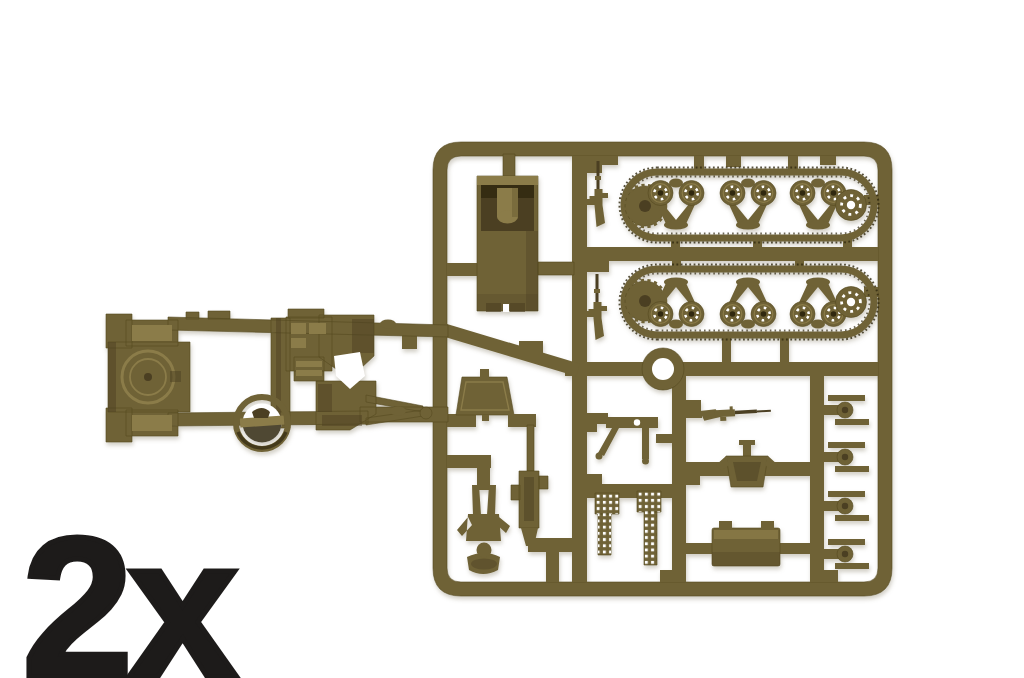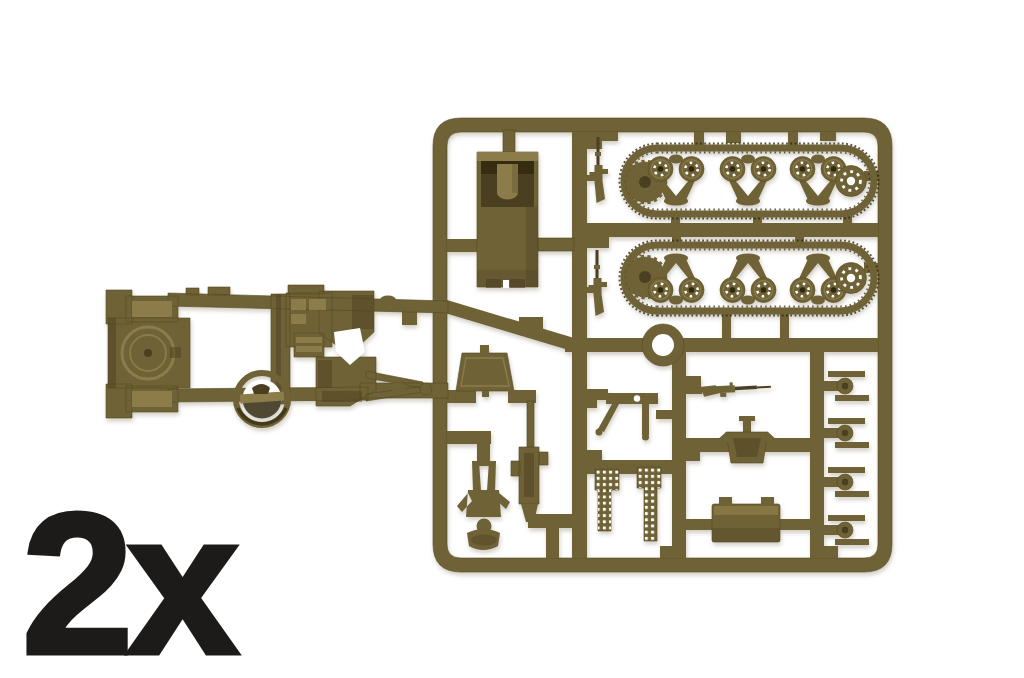--- a/index.html
+++ b/index.html
@@ -3,21 +3,21 @@
 <meta charset="utf-8">
 <style>
   :root{
     --plastic_base:#6f6236; --plastic_light:#8b7c49; --plastic_lighter:#a3945c;
     --plastic_dark:#4b3f22; --plastic_darker:#30280f; --plastic_edge:#564a20;
     --label_color:#1d1b1a; --background:#ffffff;
   }
   html,body{margin:0;padding:0;}
   body{width:1024px;height:678px;background:var(--background);overflow:hidden;
        font-family:"Liberation Sans",sans-serif;position:relative;}
-  .stage{position:absolute;inset:0;}
+  .stage{position:absolute;inset:0;margin-top:24px;}
   svg.sprue{position:absolute;left:0;top:0;
        filter:drop-shadow(1px 3px 2px rgba(70,60,25,.25));}
   .f-base{fill:var(--plastic_base);} .f-light{fill:var(--plastic_light);} .f-dark{fill:var(--plastic_dark);}
   .f-darker{fill:var(--plastic_darker);}
   .s-base{stroke:var(--plastic_base);} .s-light{stroke:var(--plastic_light);} .s-darker{stroke:var(--plastic_darker);}
   .pl{fill:var(--plastic_base);stroke:var(--plastic_edge);stroke-width:.6;}
   .qty-label{position:absolute;left:22px;top:484px;margin:0;
        font:700 200px/1 "Liberation Sans",sans-serif;letter-spacing:-6px;
        color:var(--label_color);-webkit-text-stroke:5px var(--label_color);}
 </style>

